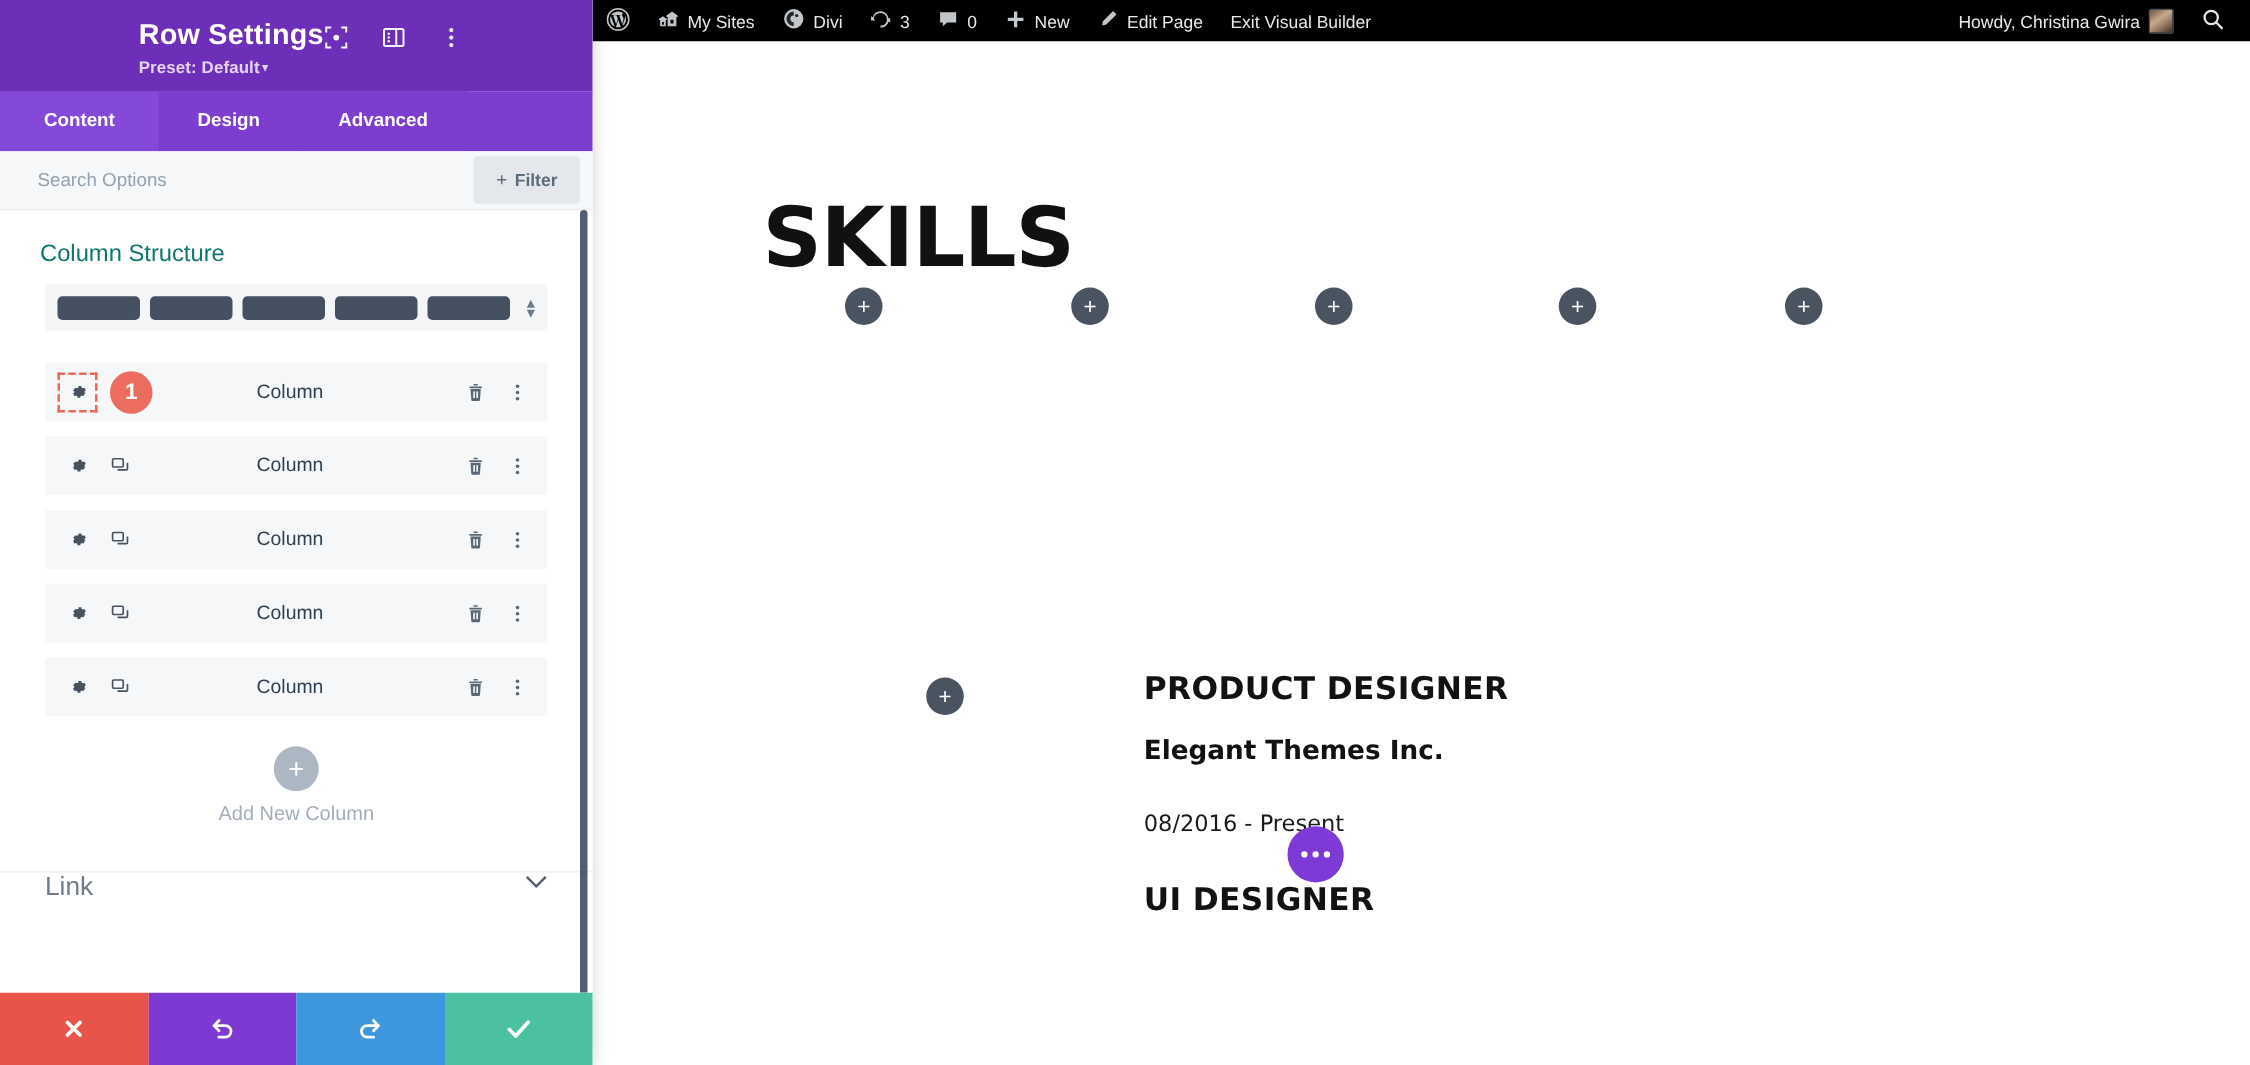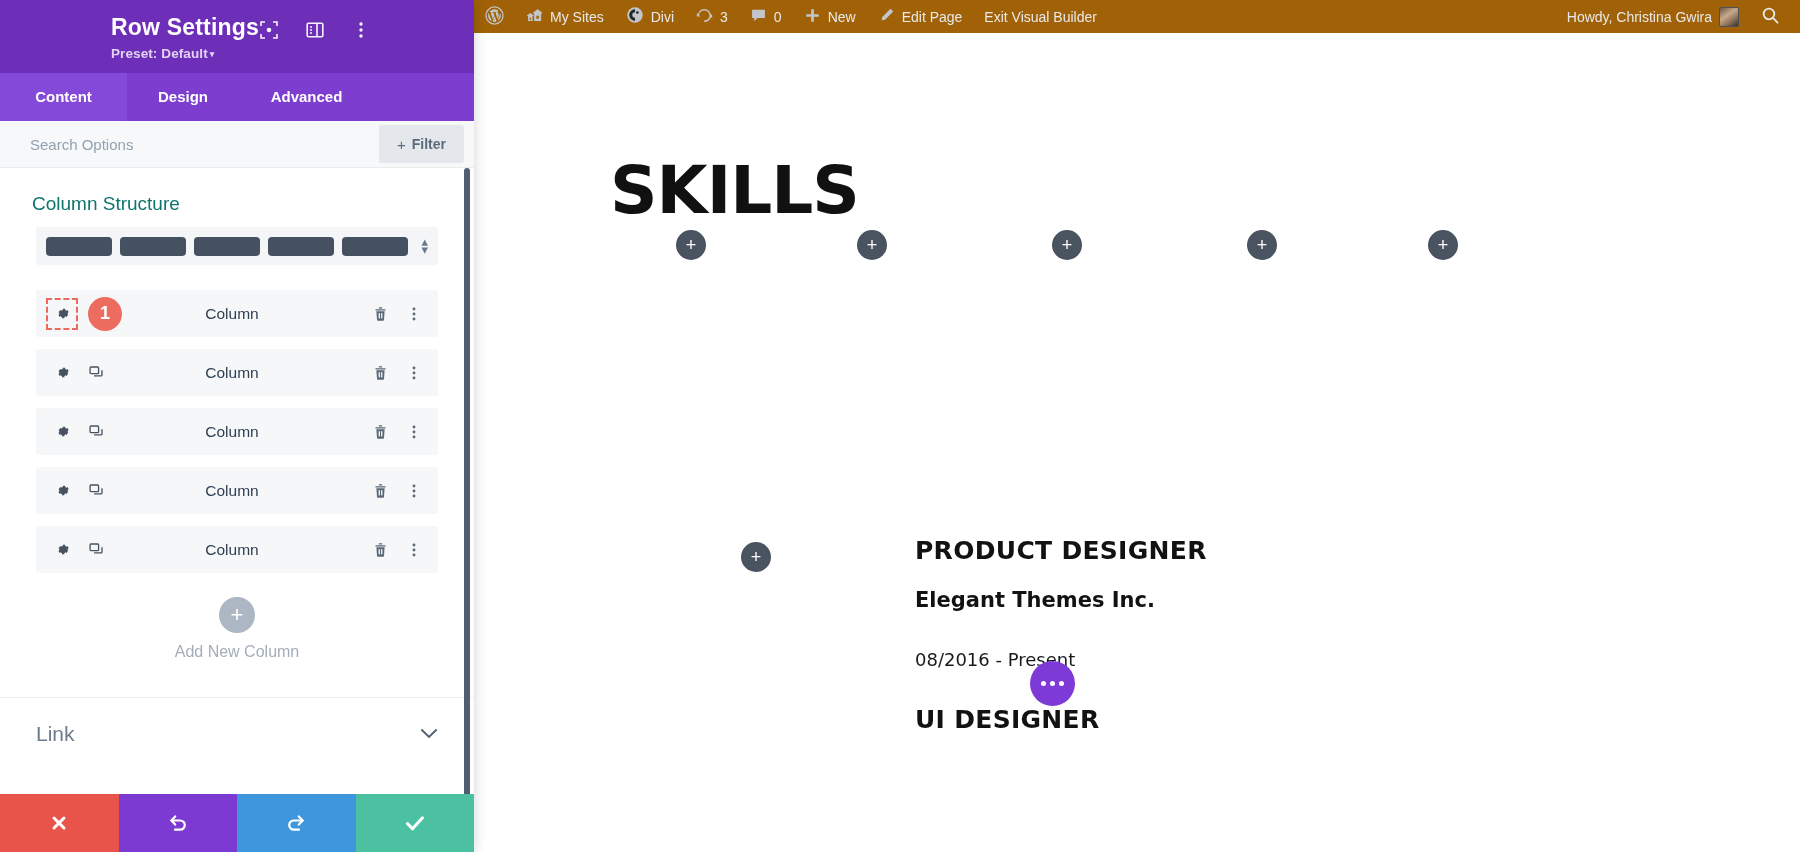--- a/index.html
+++ b/index.html
@@ -160,42 +160,42 @@
     font-size: 22px; line-height: 1; cursor: pointer;
     font-weight: 300;
   }
   .add-col-label {
     margin-top: 10px; color: #a4aebb; font-size: 16px;
   }
 
   .divider { height: 1px; background: #ebedef; margin-top: 36px; }
 
   .link-toggle {
-    height: 72px; display: flex; align-items: center;
+    height: 72px; display: flex; align-items: flex-start;
     justify-content: space-between;
     padding: 0 36px 0 36px; cursor: pointer;
   }
   .link-toggle .lt-label { font-size: 21px; color: #6e7c8c; }
   .link-toggle .chev { color: #51606f; font-size: 16px; }
 
   .panel-footer { display: flex; height: 58px; }
   .footer-btn {
     flex: 1; display: flex; align-items: center; justify-content: center;
     cursor: pointer; color: #fff;
   }
   .fb-cancel { background: #e8544a; }
   .fb-undo   { background: #7c3ad2; }
   .fb-redo   { background: #3e97dd; }
   .fb-save   { background: #4cc1a1; }
 
   
   #wp-adminbar {
     position: absolute; left: 474px; top: 0;
     width: 1326px; height: 33px;
-    background: #a16207;
+    background: #000000;
     display: flex; align-items: center;
     color: #e8e9ea; font-size: 14px;
     z-index: 30;
   }
   .ab-item {
     display: flex; align-items: center; gap: 7px;
     padding: 0 11px; height: 33px; cursor: pointer;
     white-space: nowrap;
   }
   .ab-spacer { flex: 1; }

